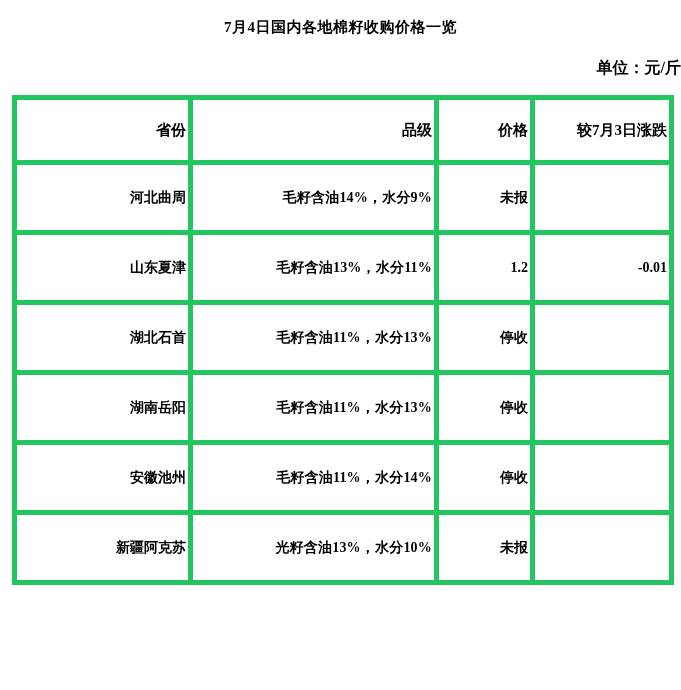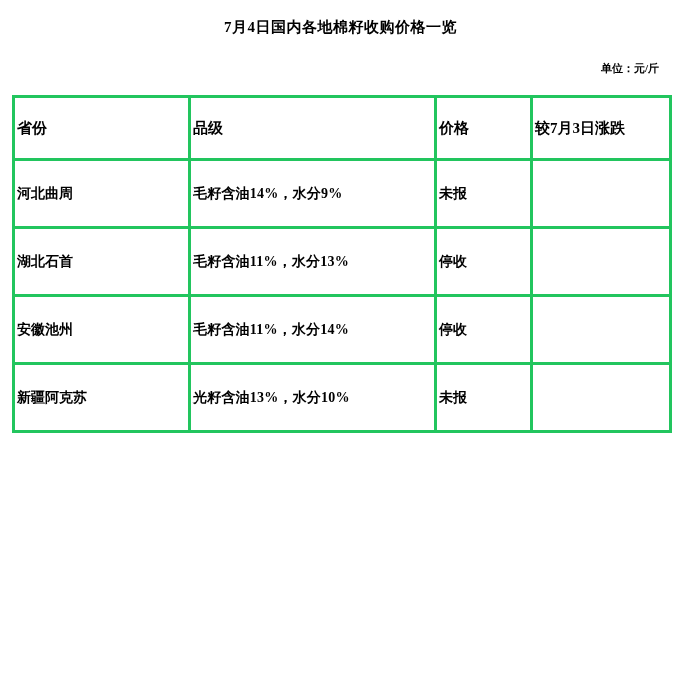--- a/index.html
+++ b/index.html
@@ -24,39 +24,38 @@
   .doc-title {
     text-align: center;
     font-size: 15px;
     font-weight: 700;
     letter-spacing: 0.5px;
     padding-top: 17px;
     line-height: 20px;
   }
   .unit-line {
     text-align: right;
-    font-size: 11px;
+    font-size: 16px;
     font-weight: 700;
-    padding-right: 22px;
     padding-top: 22px;
     line-height: 18px;
   }
   .table-wrap {
     padding: 0 12px;
     margin-top: 18px;
   }
   table.price-table {
     border-collapse: collapse;
     width: 657px;
     table-layout: fixed;
   }
   table.price-table th,
   table.price-table td {
-    border: 3px solid #22c55e;
-    text-align: left;
+    border: 5px solid #22c55e;
+    text-align: right;
     vertical-align: middle;
     font-size: 14px;
     font-weight: 700;
     padding: 0 2px;
   }
   table.price-table thead th {
     height: 60px;
     font-size: 15px;
   }
   table.price-table tbody td {
@@ -97,21 +96,33 @@
         </tr>
       </thead>
       <tbody>
         <tr>
           <td>河北曲周</td>
           <td class="cell-grade">毛籽含油14%，水分9%</td>
           <td>未报</td>
           <td></td>
         </tr>
         <tr>
+          <td>山东夏津</td>
+          <td class="cell-grade">毛籽含油13%，水分11%</td>
+          <td>1.2</td>
+          <td>-0.01</td>
+        </tr>
+        <tr>
           <td>湖北石首</td>
+          <td class="cell-grade">毛籽含油11%，水分13%</td>
+          <td>停收</td>
+          <td></td>
+        </tr>
+        <tr>
+          <td>湖南岳阳</td>
           <td class="cell-grade">毛籽含油11%，水分13%</td>
           <td>停收</td>
           <td></td>
         </tr>
         <tr>
           <td>安徽池州</td>
           <td class="cell-grade">毛籽含油11%，水分14%</td>
           <td>停收</td>
           <td></td>
         </tr>

